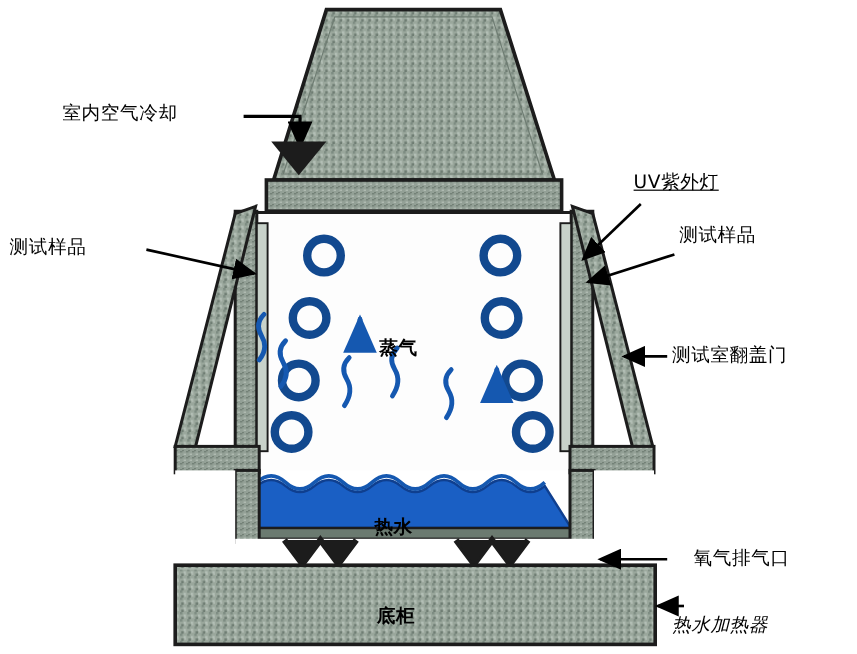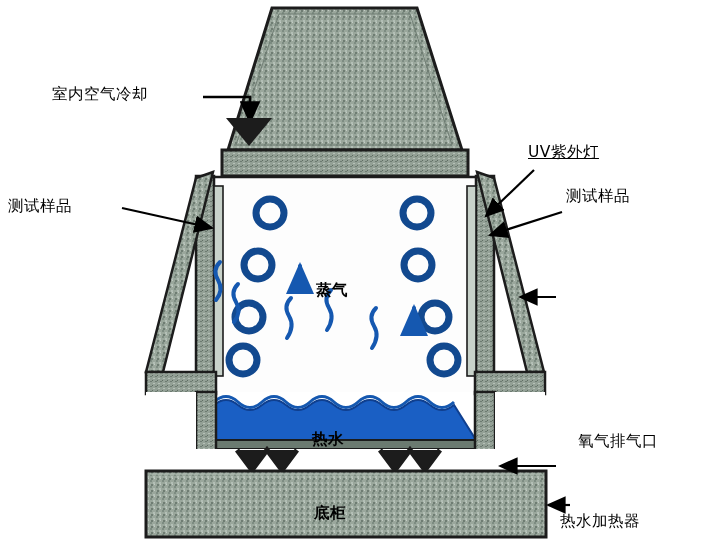--- a/index.html
+++ b/index.html
@@ -179,24 +179,25 @@
   </svg>
 
   <div class="label" style="left:52px; top:84px;">室内空气冷却</div>
 
   <div class="label" style="left:8px; top:196px;">测试样品</div>
 
   <div class="label" style="left:528px; top:142px;text-decoration:underline;">UV紫外灯</div>
 
   <div class="label" style="left:566px; top:186px;">测试样品</div>
 
-
-  <div class="label" style="left:578px; top:431px;">氧气排气口</div>
-
-  <div class="label" style="left:560px; top:511px;">热水加热器</div>
+  <div class="label" style="left:560px; top:286px;">测试室翻盖门</div>
+
+  <div class="label" style="left:578px; top:455px;">氧气排气口</div>
+
+  <div class="label" style="left:560px; top:511px;font-style:italic;">热水加热器</div>
 
   <div class="inner-label" style="left:316px; top:280px;">蒸气</div>
 
   <div class="inner-label" style="left:312px; top:429px; color:#000000;">热水</div>
 
   <div class="inner-label" style="left:314px; top:503px;">底柜</div>
 
 </div>
 
 </body></html>

